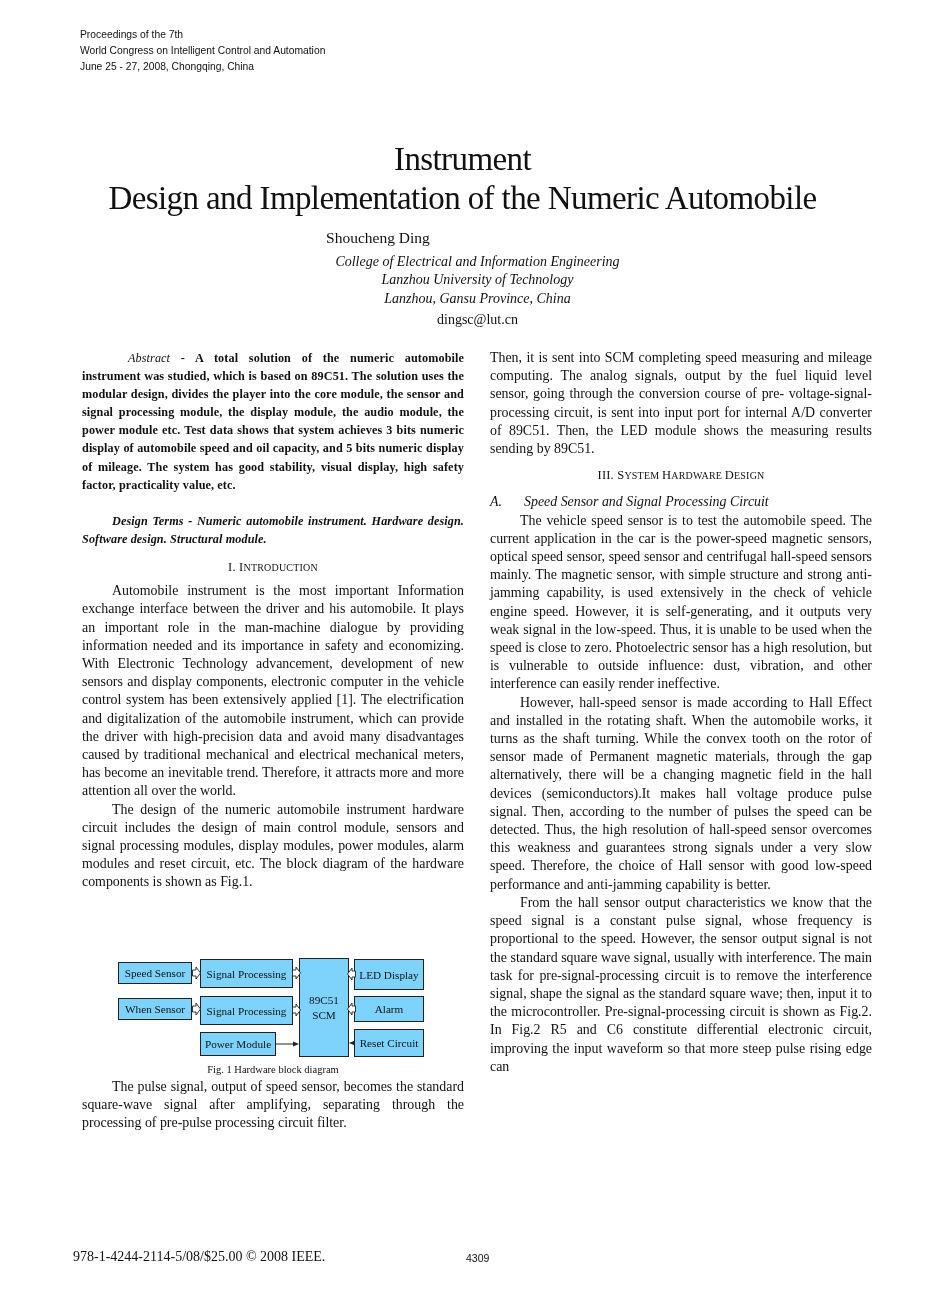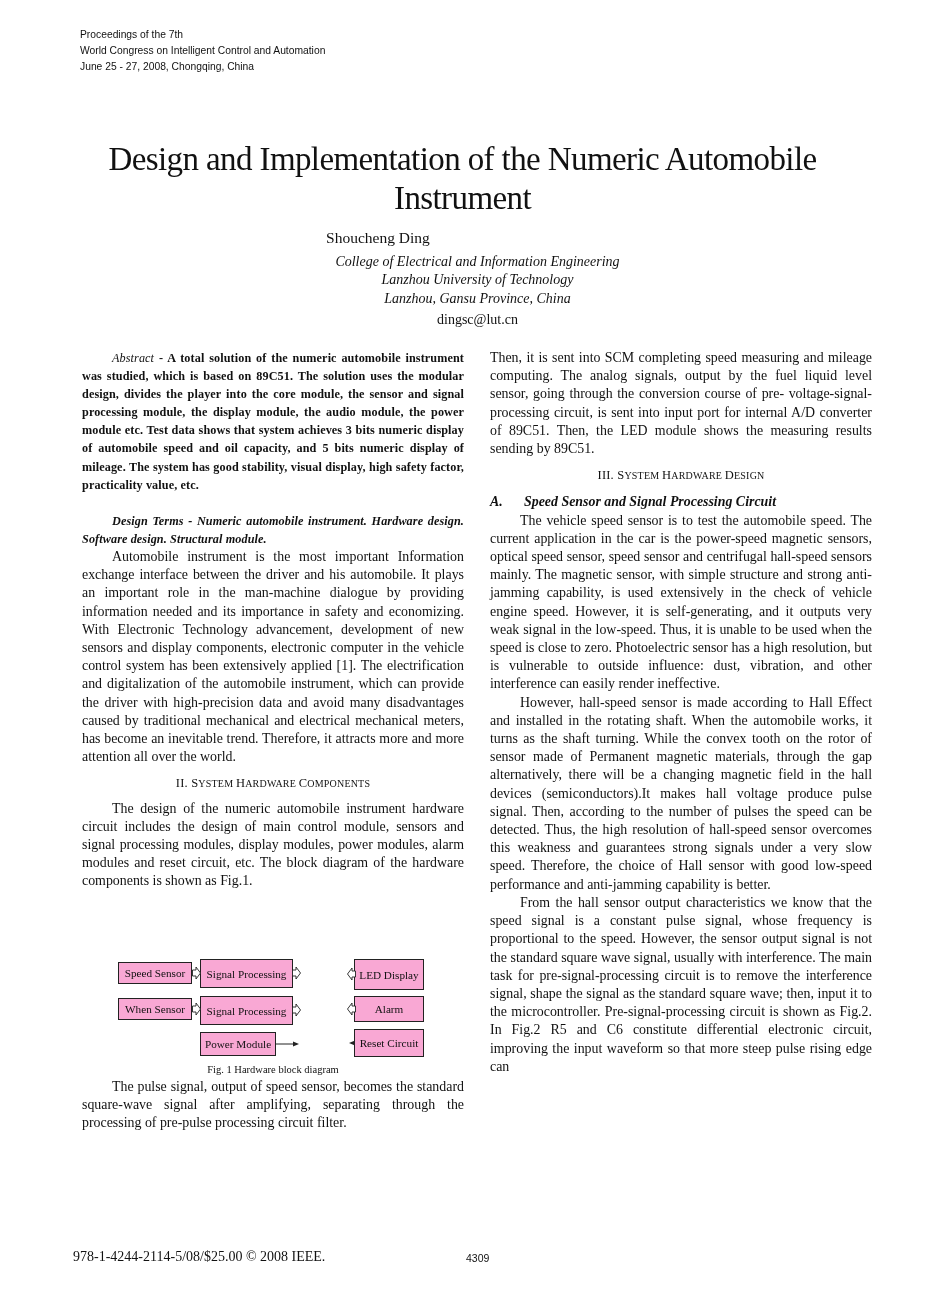--- a/index.html
+++ b/index.html
@@ -8,68 +8,72 @@
   .title{position:absolute;left:40px;top:140px;width:845px;text-align:center;font-size:33px;line-height:39px;letter-spacing:-0.6px;}
   .author{position:absolute;left:0;top:229px;width:756px;text-align:center;font-size:15.5px;}
   .affil{position:absolute;left:0;top:253px;width:955px;text-align:center;font-style:italic;font-size:14px;line-height:18.3px;}
   .email{position:absolute;left:0;top:312px;width:955px;text-align:center;font-size:14px;}
   .col{position:absolute;width:382px;font-size:13.9px;line-height:18.2px;}
   .colL{left:82px;}
   .colR{left:490px;}
   p{margin:0;text-align:justify;}
   .ind{text-indent:30px;}
   .abs{font-weight:bold;font-size:12.2px;line-height:18.1px;letter-spacing:0.1px;}
-  .abs i{font-weight:normal;}
+  .abs i{font-weight:normal;margin-left:16px;}
   .sec{text-align:center;font-size:12.5px;letter-spacing:0.2px;}
   .sec .sc{font-size:10px;}
-  .sub{font-style:italic;font-weight:bold;}
+  .sub{font-style:italic;}
   .diagram{position:absolute;left:118px;top:958px;width:308px;height:100px;font-size:11.2px;}
-  .box{position:absolute;border:1px solid #222;box-sizing:border-box;display:flex;align-items:center;justify-content:center;background:#f9a8d4;white-space:nowrap;}
+  .box{position:absolute;border:1px solid #222;box-sizing:border-box;display:flex;align-items:center;justify-content:center;background:#7dd3fc;white-space:nowrap;}
   .arr{position:absolute;}
   .cap{position:absolute;left:82px;top:1064px;width:382px;text-align:center;font-size:10.5px;}
   .foot{position:absolute;top:1249px;font-size:14px;}
   .pnum{position:absolute;left:450px;top:1252px;font-family:"Liberation Sans",sans-serif;font-size:10.5px;margin-left:16px;}
 </style>
 </head>
 <body>
 
 <div class="proc">
   <div>Proceedings of the 7th</div>
   <div>World Congress on Intelligent Control and Automation</div>
   <div>June 25 - 27, 2008, Chongqing, China</div>
 </div>
 
 <div class="title">
+  <div>Instrument</div>
   <div>Design and Implementation of the Numeric Automobile</div>
-  <div>Instrument</div>
 </div>
 <div class="author">Shoucheng Ding</div>
 <div class="affil">
   <div>College of Electrical and Information Engineering</div>
   <div>Lanzhou University of Technology</div>
   <div>Lanzhou, Gansu Province, China</div>
 </div>
 <div class="email">dingsc@lut.cn</div>
 
 <div class="col colL" style="top:349px;">
   <p class="abs ind"><i style="font-style:italic;">Abstract</i><span> - A total solution of the numeric automobile instrument was studied, which is based on 89C51. The solution uses the modular design, divides the player into the core module, the sensor and signal processing module, the display module, the audio module, the power module etc. Test data shows that system achieves 3 bits numeric display of automobile speed and oil capacity, and 5 bits numeric display of mileage. The system has good stability, visual display, high safety factor, practicality value, etc.</span></p>
   <p class="abs ind" style="margin-top:18px;font-style:italic;">Design Terms - Numeric automobile instrument. Hardware design. Software design. Structural module.</p>
+  <div class="sec" style="margin-top:10px;margin-bottom:5px;"><span>I. </span><span>I</span><span class="sc">NTRODUCTION</span></div>
   <p class="ind">Automobile instrument is the most important Information exchange interface between the driver and his automobile. It plays an important role in the man-machine dialogue by providing information needed and its importance in safety and economizing. With Electronic Technology advancement, development of new sensors and display components, electronic computer in the vehicle control system has been extensively applied [1]. The electrification and digitalization of the automobile instrument, which can provide the driver with high-precision data and avoid many disadvantages caused by traditional mechanical and electrical mechanical meters, has become an inevitable trend. Therefore, it attracts more and more attention all over the world.</p>
-  <div class="sec" style="margin-top:8px;margin-bottom:6px;"><span>II. </span><span>S</span><span class="sc">YSTEM </span><span>H</span><span class="sc">ARDWARE </span><span>C</span><span class="sc">OMPONENTS</span></div>
   <p class="ind">The design of the numeric automobile instrument hardware circuit includes the design of main control module, sensors and signal processing modules, display modules, power modules, alarm modules and reset circuit, etc. The block diagram of the hardware components is shown as Fig.1.</p>
 </div>
 
 <div class="diagram">
   <div class="box" style="left:0;top:4px;width:74px;height:22px;">Speed Sensor</div>
   <div class="box" style="left:0;top:40px;width:74px;height:22px;">When Sensor</div>
   <div class="box" style="left:82px;top:1px;width:93px;height:29px;">Signal Processing</div>
   <div class="box" style="left:82px;top:38px;width:93px;height:29px;">Signal Processing</div>
   <div class="box" style="left:82px;top:74px;width:76px;height:24px;">
       <span>Power Module</span>
     </div>
+  <div class="box" style="left:181px;top:0;width:50px;height:99px;flex-direction:column;line-height:15px;">
+    <span>89C51</span>
+    <span>SCM</span>
+  </div>
   <div class="box" style="left:236px;top:1px;width:70px;height:31px;">LED Display</div>
   <div class="box" style="left:236px;top:38px;width:70px;height:26px;">Alarm</div>
   <div class="box" style="left:236px;top:71px;width:70px;height:28px;font-family:Liberation Serif, serif;">Reset Circuit</div>
 
   <svg class="arr" style="left:74px;top:8px;" width="9" height="14">
       <path d="M0.5 4 H4 V1 L8.5 7 L4 13 V10 H0.5 Z" fill="#fff" stroke="#222" stroke-width="0.9"></path>
     </svg>
   <svg class="arr" style="left:74px;top:44px;" width="9" height="14">
       <path d="M0.5 4 H4 V1 L8.5 7 L4 13 V10 H0.5 Z" fill="#fff" stroke="#222" stroke-width="0.9"></path>
     </svg>

